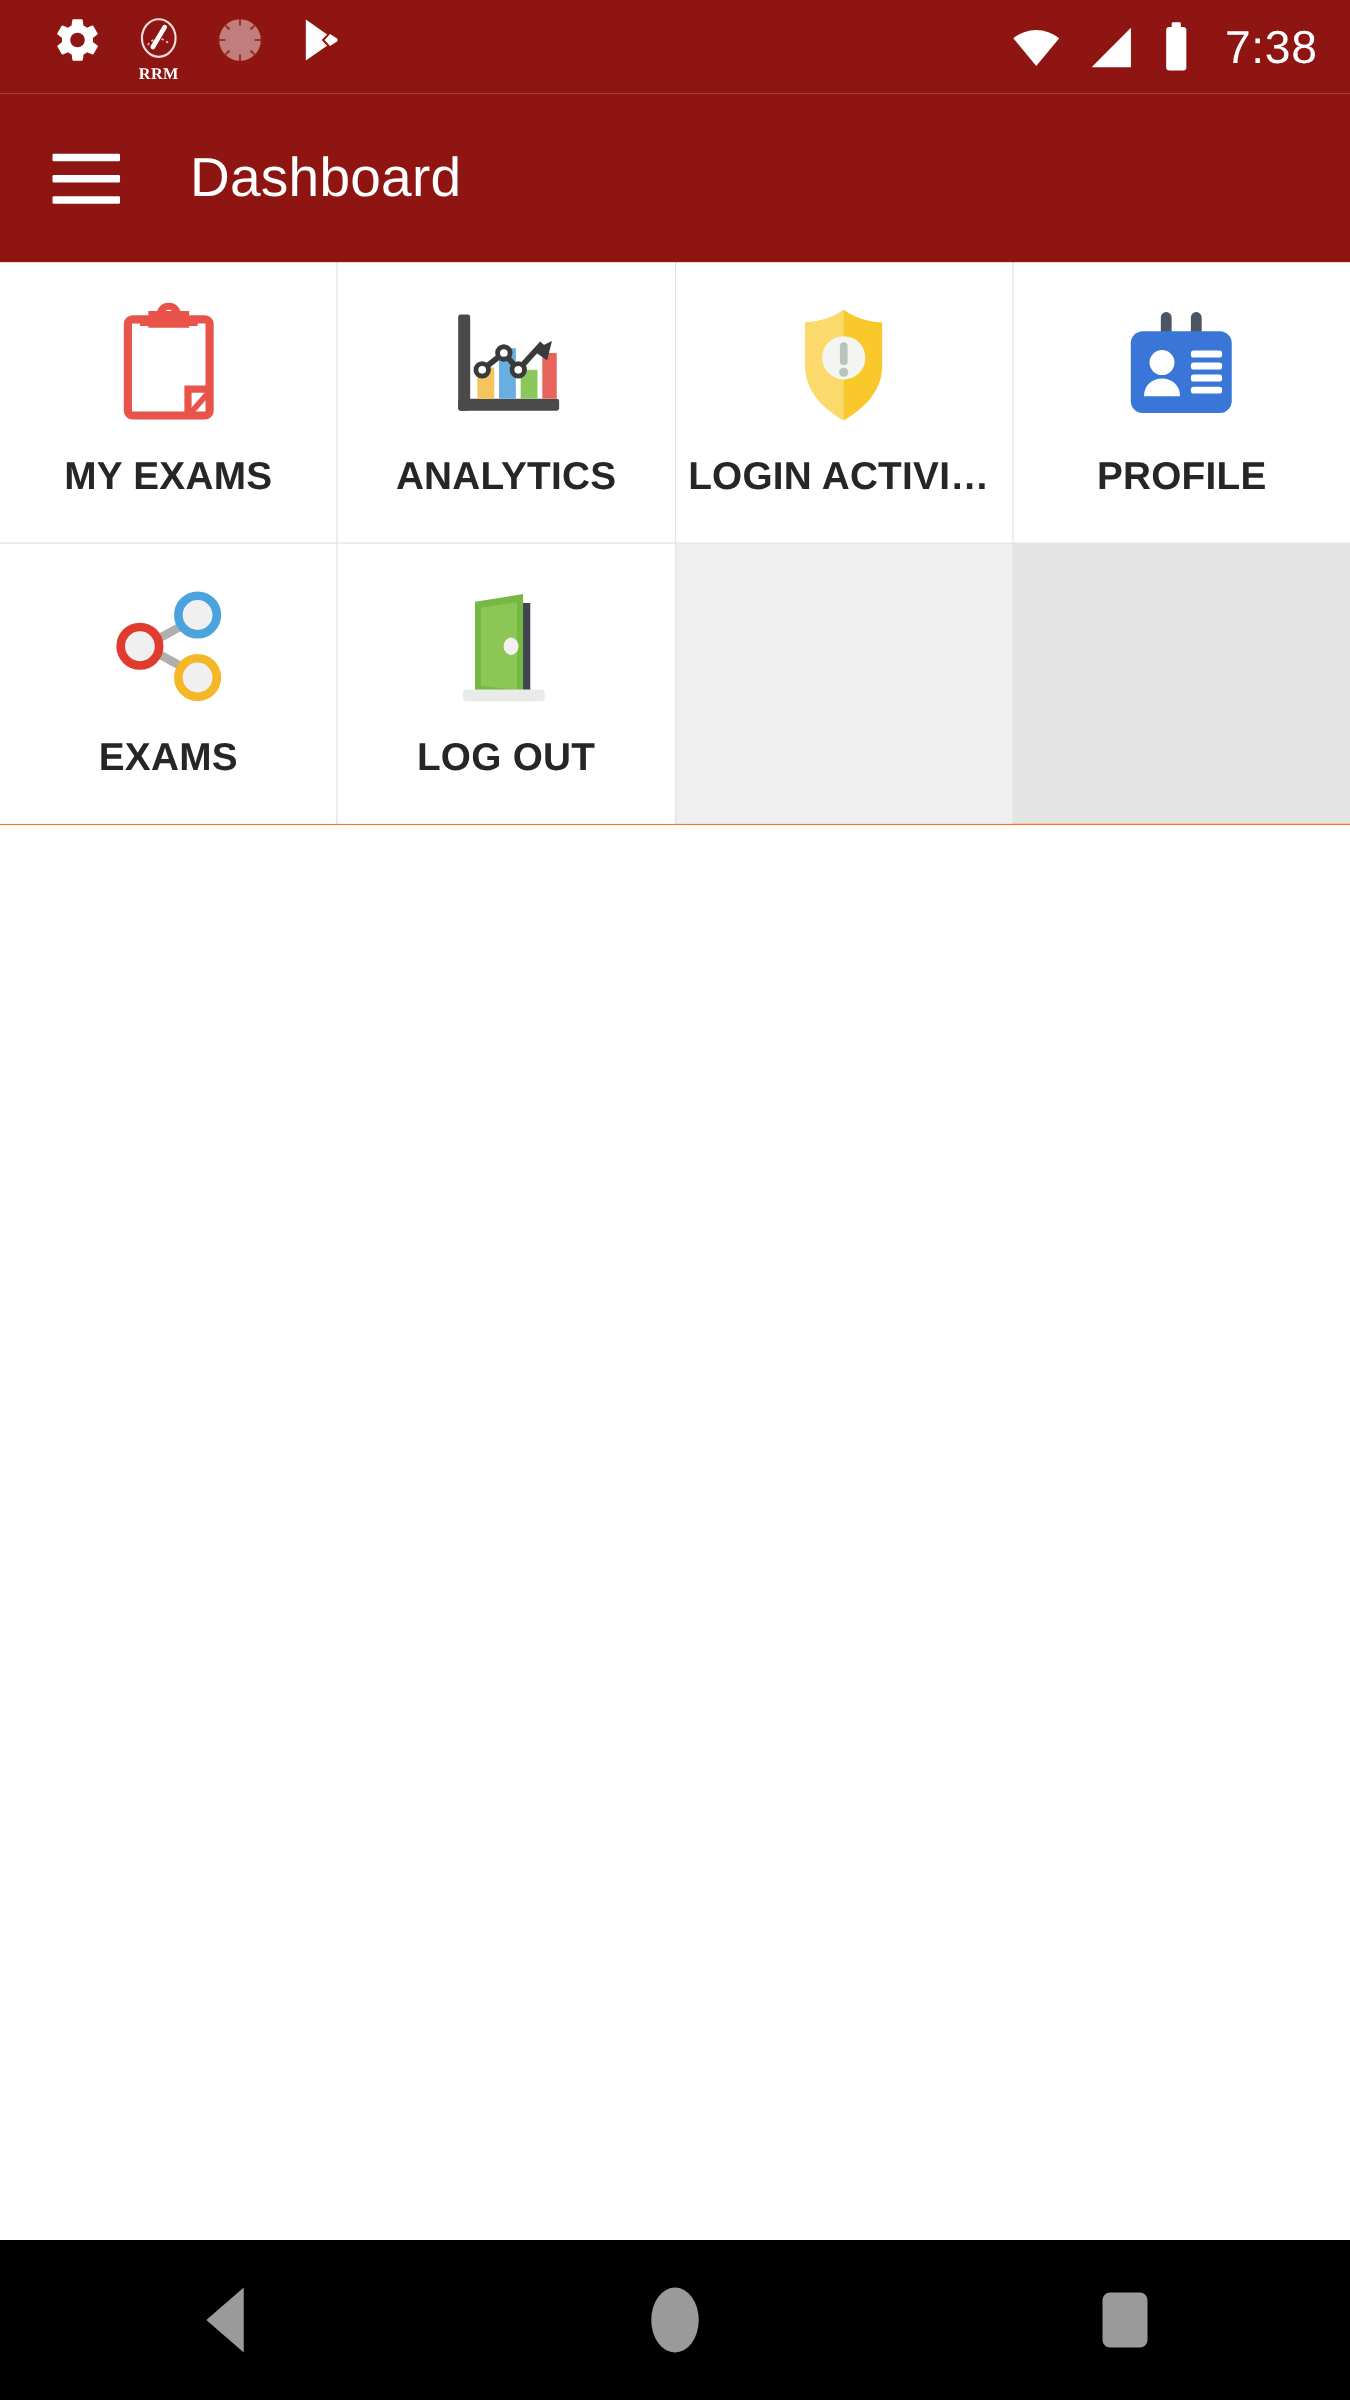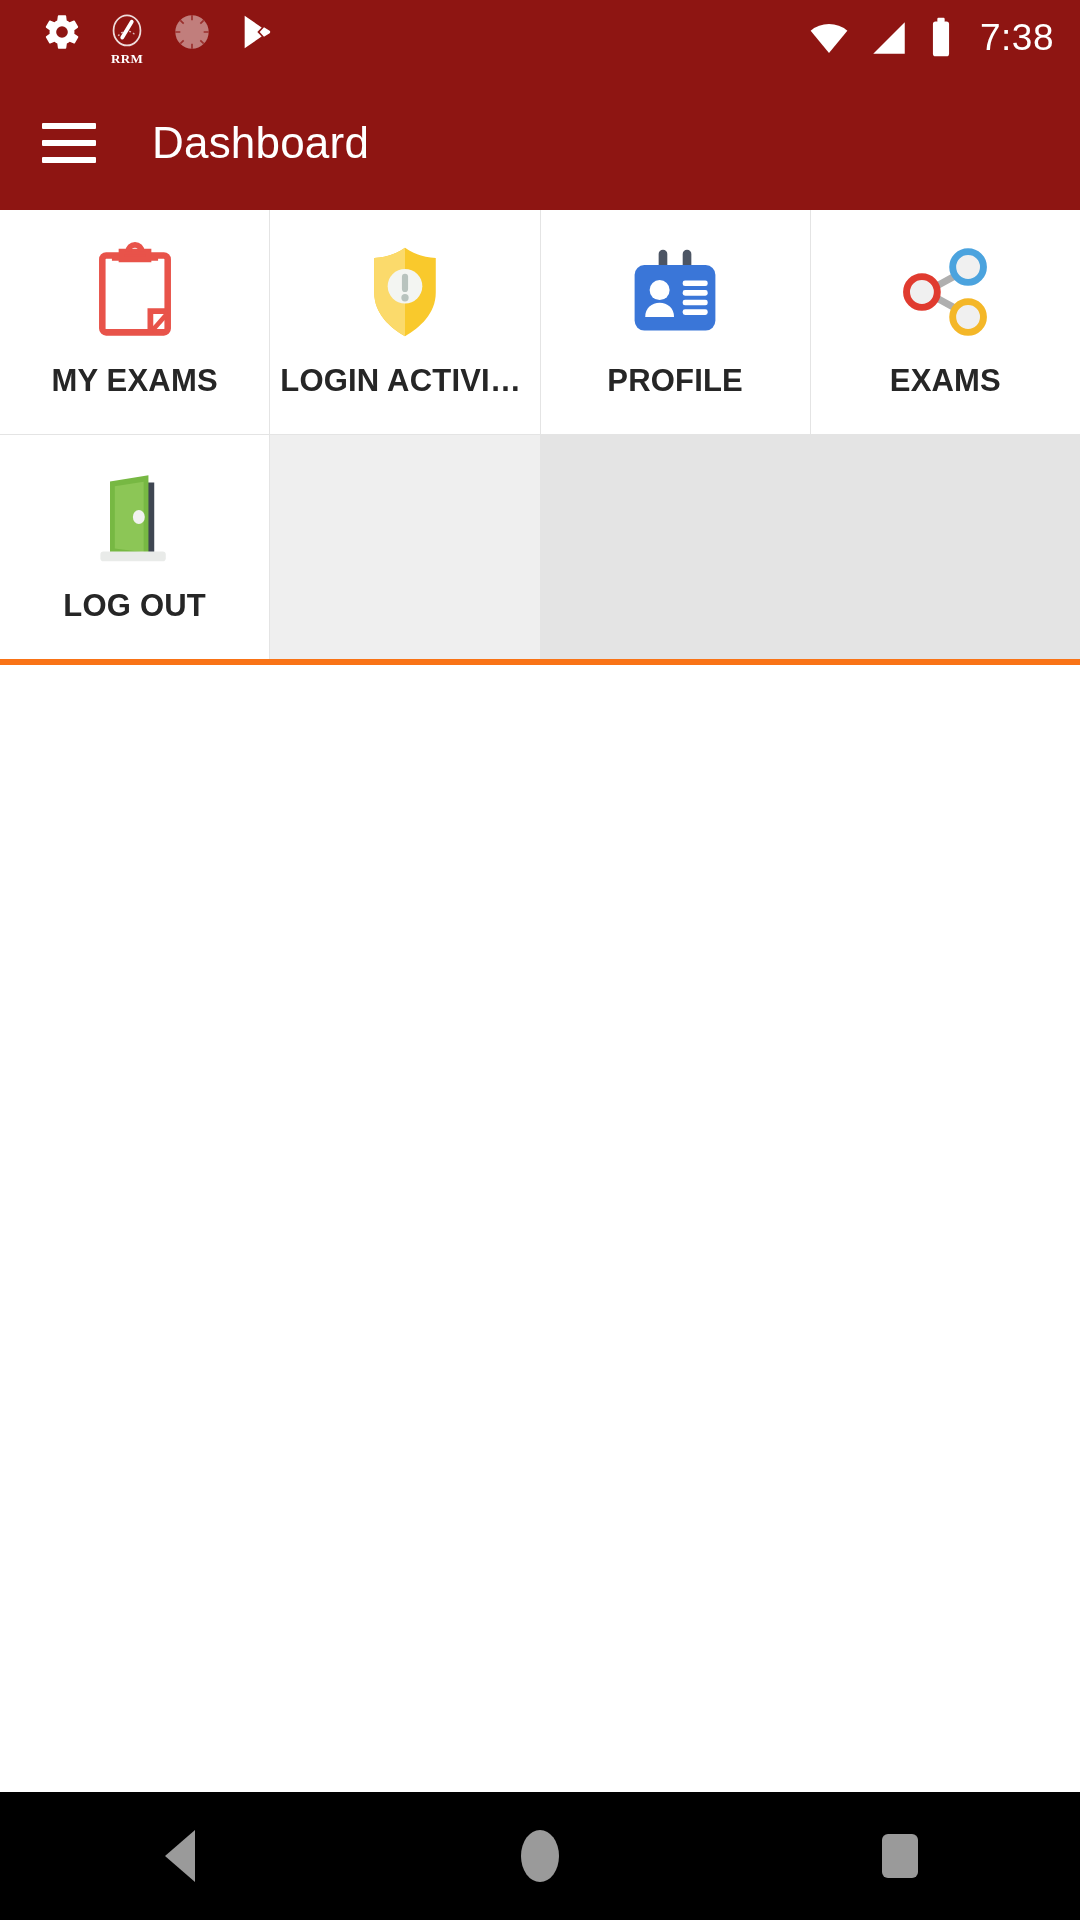--- a/index.html
+++ b/index.html
@@ -58,21 +58,21 @@
   }
 
   
   .grid {
     flex:0 0 auto;
     display:grid;
     grid-template-columns:repeat(4, 1fr);
     grid-auto-rows:224px;
     background:#e4e4e4;
     gap:1px;
-    border-bottom:6px solid #f97316;
+    border-bottom:1px solid #f97316;
   }
   .cell {
     background:#ffffff;
     display:flex; flex-direction:column;
     align-items:center; justify-content:flex-start;
     padding-top:26px;
     overflow:hidden;
     cursor:pointer;
   }
   .cell.empty { background:#efefef; cursor:default; }
@@ -201,20 +201,38 @@
           <path d="M17 5h14v4H17z" fill="none" stroke="#E8534A" stroke-width="3"></path>
           <path d="M20.5 5a3.5 3.5 0 017 0" fill="none" stroke="#E8534A" stroke-width="3"></path>
           <path d="M12 8.5h4M32 8.5h4" stroke="#E8534A" stroke-width="2.6"></path>
           <path d="M32 47V36h9" fill="none" stroke="#E8534A" stroke-width="3"></path>
           <path d="M33 46l8-9" stroke="#E8534A" stroke-width="2.4"></path>
         </svg>
       </div>
       <div class="cell-label">MY EXAMS</div>
     </div>
 
+    <div class="cell">
+      <div class="cell-icon">
+        <svg width="100" height="100" viewBox="0 0 52 52">
+          <rect x="6" y="5" width="5" height="40" rx="1" fill="#4A4A4A"></rect>
+          <rect x="6" y="40" width="42" height="5" rx="1" fill="#4A4A4A"></rect>
+          <rect x="14" y="27" width="7" height="13" fill="#F6C45C"></rect>
+          <rect x="23" y="19" width="7" height="21" fill="#69AEE0"></rect>
+          <rect x="32" y="28" width="7" height="12" fill="#8CC75E"></rect>
+          <rect x="41" y="21" width="6" height="19" fill="#E8635A"></rect>
+          <path d="M16 28l9-7 6 7 10-11" fill="none" stroke="#3A3A3A" stroke-width="2.4"></path>
+          <circle cx="16" cy="28" r="2.6" fill="#fff" stroke="#3A3A3A" stroke-width="2"></circle>
+          <circle cx="25" cy="21" r="2.6" fill="#fff" stroke="#3A3A3A" stroke-width="2"></circle>
+          <circle cx="31" cy="28" r="2.6" fill="#fff" stroke="#3A3A3A" stroke-width="2"></circle>
+          <path d="M37 20l8-4-2 8z" fill="#3A3A3A"></path>
+        </svg>
+      </div>
+      <div class="cell-label">ANALYTICS</div>
+    </div>
 
     <div class="cell truncated">
       <div class="cell-icon">
         <svg width="92" height="100" viewBox="0 0 46 52">
           <path d="M23 3c5 3.5 10 5 16 5.3v18c0 11-8.2 18.2-16 22.7C15.2 44.5 7 37.3 7 26.3v-18C13 8 18 6.5 23 3z" fill="#F9C92C"></path>
           <path d="M23 3C18 6.5 13 8 7 8.3v18c0 11 8.2 18.2 16 22.7z" fill="#FBDA6B"></path>
           <circle cx="23" cy="23" r="9" fill="#F3F5F2"></circle>
           <rect x="21.4" y="16.5" width="3.2" height="9.5" rx="1.6" fill="#B8C3BE"></rect>
           <circle cx="23" cy="29" r="1.9" fill="#B8C3BE"></circle>
         </svg>

